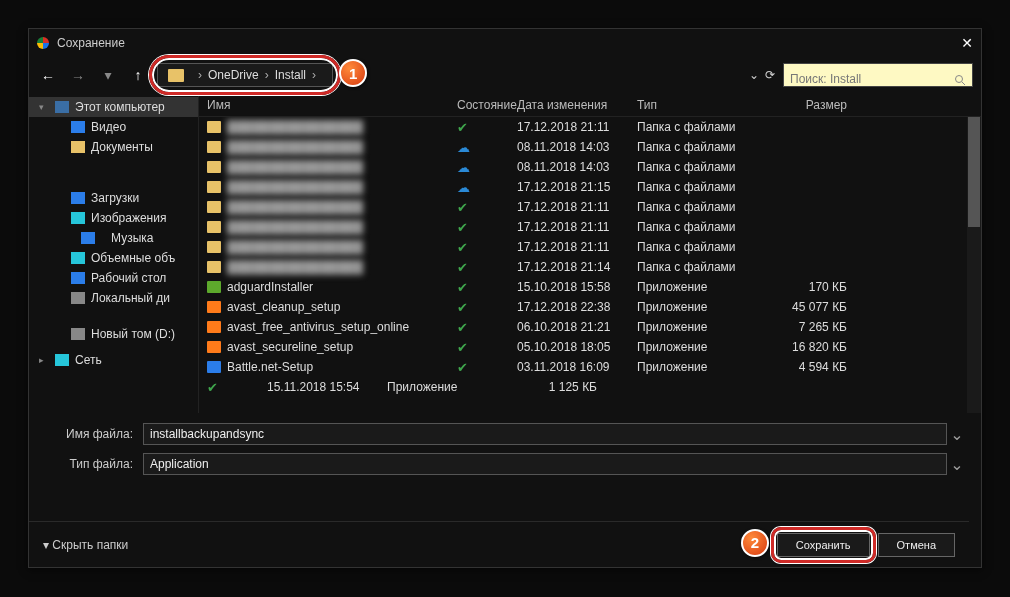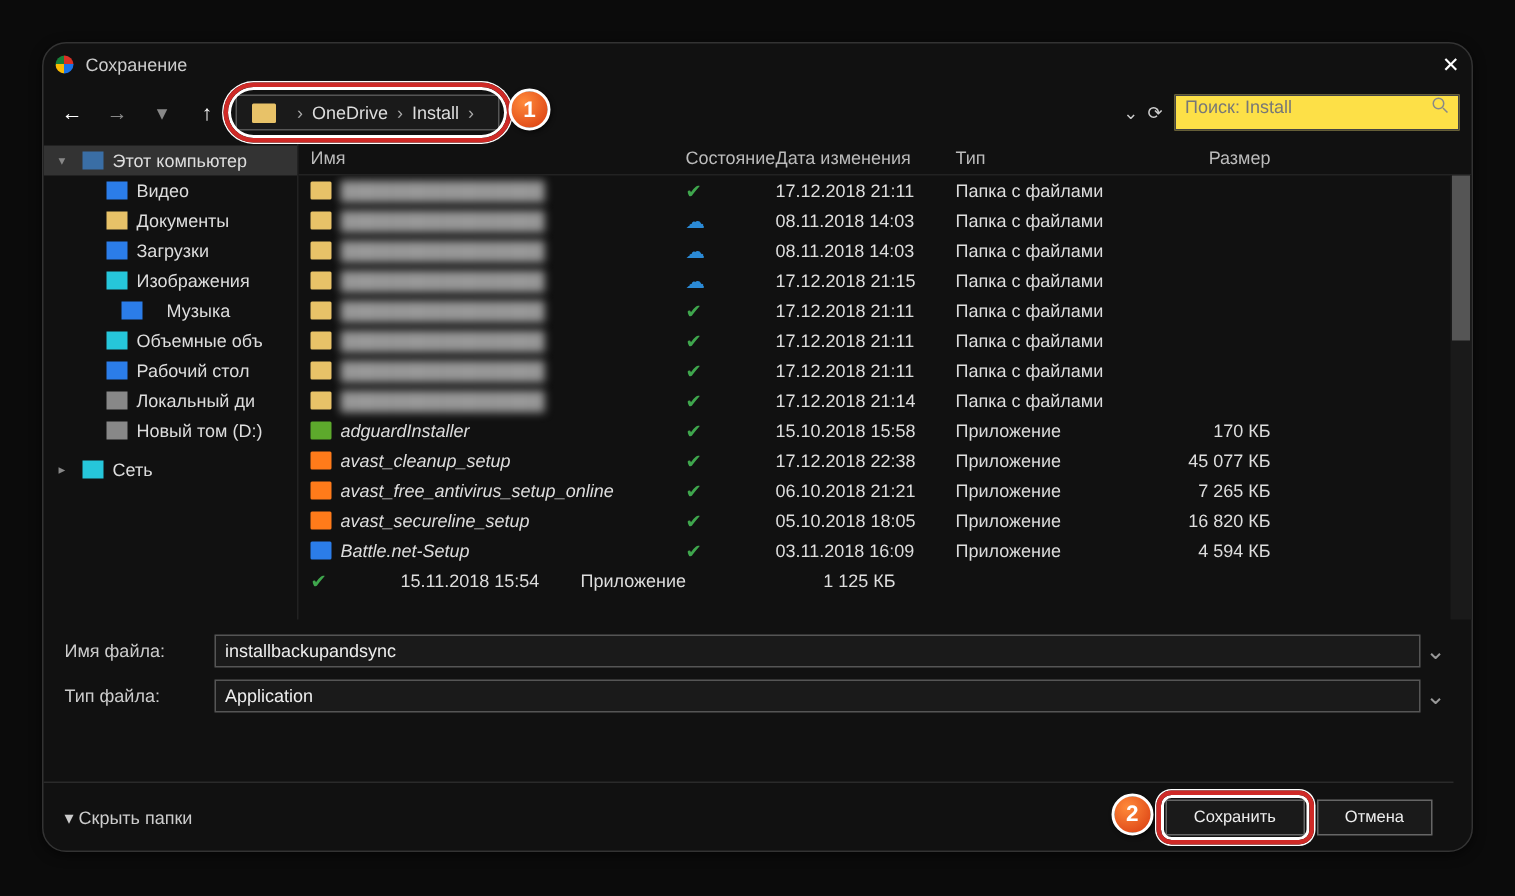--- a/index.html
+++ b/index.html
@@ -1,31 +1,31 @@
 <!DOCTYPE html>
 <html><head>
 <meta charset="utf-8">
 <style>
   * { box-sizing: border-box; margin: 0; padding: 0; font-family: "Segoe UI", Arial, sans-serif; }
   body { background: #0b0b0b; width: 1010px; height: 597px; overflow: hidden; position: relative; }
-  .frame { position:absolute; left:28px; top:28px; width:954px; height:540px; border:1px solid #333; border-radius:16px; background:#111; box-shadow:0 2px 8px rgba(0,0,0,.6); }
+  .frame { position:absolute; left:28px; top:28px; width:954px; height:540px; border:1px solid #333; border-radius:0; background:#111; box-shadow:0 2px 8px rgba(0,0,0,.6); }
   .titlebar { height:28px; display:flex; align-items:center; padding:0 8px; color:#ccc; font-size:12px; }
   .titlebar .ticon { width:12px; height:12px; margin-right:8px; border-radius:50%; background: conic-gradient(#d93025 0 25%, #1a73e8 25% 50%, #fbbc04 50% 75%, #188038 75%);}
   .titlebar .close { margin-left:auto; color:#fff; font-size:14px; cursor:pointer;}
   .navbar { height:36px; display:flex; align-items:center; padding:0 8px; gap:8px; }
   .navbtn { color:#888; font-size:14px; width:22px; text-align:center; cursor:pointer;}
   .navbtn.en { color:#fff;}
   .crumbbox { display:flex; align-items:center; position:relative;}
   .crumb { display:flex; align-items:center; background:#1a1a1a; height:24px; border:1px solid #555; padding:0 10px; color:#ddd; font-size:12px;}
   .crumb .fico { width:16px; height:13px; background:#e8c268; border-radius:1px; margin-right:8px;}
   .crumb .sep { margin:0 6px; color:#aaa;}
   .annot-ring { position:absolute; border:3px solid #cf2a27; border-radius:22px; box-shadow:0 0 0 2px #fff inset, 0 0 0 1px #fff; pointer-events:none;}
   .annot-badge { position:absolute; width:28px; height:28px; border-radius:50%; background:radial-gradient(circle at 35% 30%,#ff8a3a,#d83a10); border:2px solid #fff; color:#fff; font-weight:bold; font-size:15px; display:flex; align-items:center; justify-content:center; box-shadow:1px 1px 3px rgba(0,0,0,.6);}
   .refresh { margin-left:auto; color:#ccc; display:flex; align-items:center; gap:6px; font-size:12px;}
-  .searchbox { flex:0 0 190px; height:24px; background:#fde047; border:1px solid #444; display:flex; align-items:flex-start; padding:0 6px; color:#777; font-size:12px;}
+  .searchbox { flex:0 0 190px; height:24px; background:#fef9c3; border:1px solid #444; display:flex; align-items:flex-end; padding:0 6px; color:#777; font-size:12px;}
   .searchbox svg{margin-left:auto;}
   .toolbar { height:28px; border-top:1px solid #2a2a2a; border-bottom:1px solid #2a2a2a; display:flex; align-items:center; padding:0 10px; color:#ccc; font-size:12px; gap:18px;}
   .toolbar .drop::after{content:" ▾"; color:#999;}
   .toolbar .right{margin-left:auto; display:flex; align-items:center; gap:14px;}
   .help{width:16px;height:16px;border-radius:50%;background:#1976d2;color:#fff;font-size:11px;display:flex;align-items:center;justify-content:center;font-weight:bold;}
   .body { display:flex; height:320px;}
   .tree { width:170px; border-right:1px solid #222; padding:4px 0; overflow:hidden;}
   .tnode { display:flex; align-items:center; height:20px; padding-left:10px; color:#ddd; font-size:12px; gap:6px; cursor:pointer;}
   .tnode.sel{background:#333;}
   .tnode .chv{width:10px;color:#888;font-size:9px;}
@@ -37,34 +37,34 @@
   .ico.f-cyan{background:#26c6da;}
   .filepane{flex:1; display:flex; flex-direction:column; position:relative;}
   .cols{display:flex; height:24px; align-items:center; color:#bbb; font-size:12px; padding-left:8px; border-bottom:1px solid #222;}
   .c-name{flex:0 0 250px;}
   .c-state{flex:0 0 60px;}
   .c-date{flex:0 0 120px;}
   .c-type{flex:0 0 130px;}
   .c-size{flex:0 0 80px; text-align:right;}
   .rows{flex:1; overflow:hidden;}
   .row{display:flex; align-items:center; height:20px; padding-left:8px; color:#ddd; font-size:12px;}
-  .row .nm{display:flex;align-items:center;gap:6px;font-style:italic;}
+  .row .nm{display:flex;align-items:center;gap:6px;}
   .row .fico{width:14px;height:12px;background:#e8c268;border-radius:1px;display:inline-block;}
   .row .fico.app{background:#4a7bbf;}
   .row .fico.app.or{background:#ff7b1a;}
   .row .fico.app.gr{background:#5da92c;}
   .row .fico.app.bl{background:#2b7de9;}
   .row .blur{filter:blur(3px);color:#999;}
   .row .state{color:#3fa64d;font-size:13px;}
   .row .state.cloud{color:#2b8ad6;}
   .scroll{position:absolute;right:0;top:24px;bottom:0;width:14px;background:#1a1a1a;}
   .thumb{position:absolute;right:1px;top:0;width:12px;height:110px;background:#555;}
   .form{padding:8px 14px 0 14px;}
   .frow{display:flex;align-items:center;height:26px;margin-bottom:4px;}
-  .flabel{width:100px;text-align:left;color:#ccc;font-size:12px;padding-right:10px;}
+  .flabel{width:100px;text-align:right;color:#ccc;font-size:12px;padding-right:10px;}
   .finput{flex:1;height:22px;background:#1a1a1a;border:1px solid #555;color:#eee;font-size:12px;padding:0 6px;display:flex;align-items:center;}
   .fdrop{width:20px;text-align:center;color:#999;cursor:pointer;}
   .footer{position:absolute;bottom:0;left:0;right:12px;height:46px;border-top:1px solid #2a2a2a;display:flex;align-items:center;padding:0 14px;}
   .hidef{color:#ccc;font-size:12px;cursor:pointer;}
   .hidef::before{content:"▾ ";}
   .btns{margin-left:auto;display:flex;gap:8px;position:relative;}
   .btn{height:24px;padding:0 18px;background:#1a1a1a;border:1px solid #666;color:#eee;font-size:11px;display:flex;align-items:center;cursor:pointer;}
 </style>
 </head>
 <body>
@@ -119,21 +119,21 @@
           <div class="tnode" style="padding-left: 26px; text-align: center;">
             <span class="chv"></span>
             <span class="ico f-blue"></span>
             <span>Видео</span>
           </div>
           <div class="tnode" style="padding-left: 26px;">
             <span class="chv"></span>
             <span class="ico f-orange"></span>
             <span>Документы</span>
           </div>
-          <div class="tnode" style="padding-left: 26px;">
+          <div class="tnode" style="padding-left: 26px; margin-top: 31px;">
             <span class="chv"></span>
             <span class="ico f-blue"></span>
             <span>Загрузки</span>
           </div>
           <div class="tnode" style="padding-left: 26px;">
             <span class="chv"></span>
             <span class="ico f-cyan"></span>
             <span>Изображения</span>
           </div>
           <div class="tnode" style="padding-left: 26px; gap: 16px;">
@@ -149,21 +149,21 @@
           <div class="tnode" style="padding-left: 26px;">
             <span class="chv"></span>
             <span class="ico f-blue"></span>
             <span>Рабочий стол</span>
           </div>
           <div class="tnode" style="padding-left: 26px;">
             <span class="chv"></span>
             <span class="ico f-gray"></span>
             <span>Локальный ди</span>
           </div>
-          <div class="tnode" style="padding-left: 26px;">
+          <div class="tnode" style="padding-left: 26px; margin-top: 16px;">
             <span class="chv"></span>
             <span class="ico f-gray"></span>
             <span>Новый том (D:)</span>
           </div>
         </div>
       <div style="height:6px"></div>
       <div class="tnode">
           <span class="chv">▸</span>
           <span class="ico f-cyan"></span>
           <span>Сеть</span>

